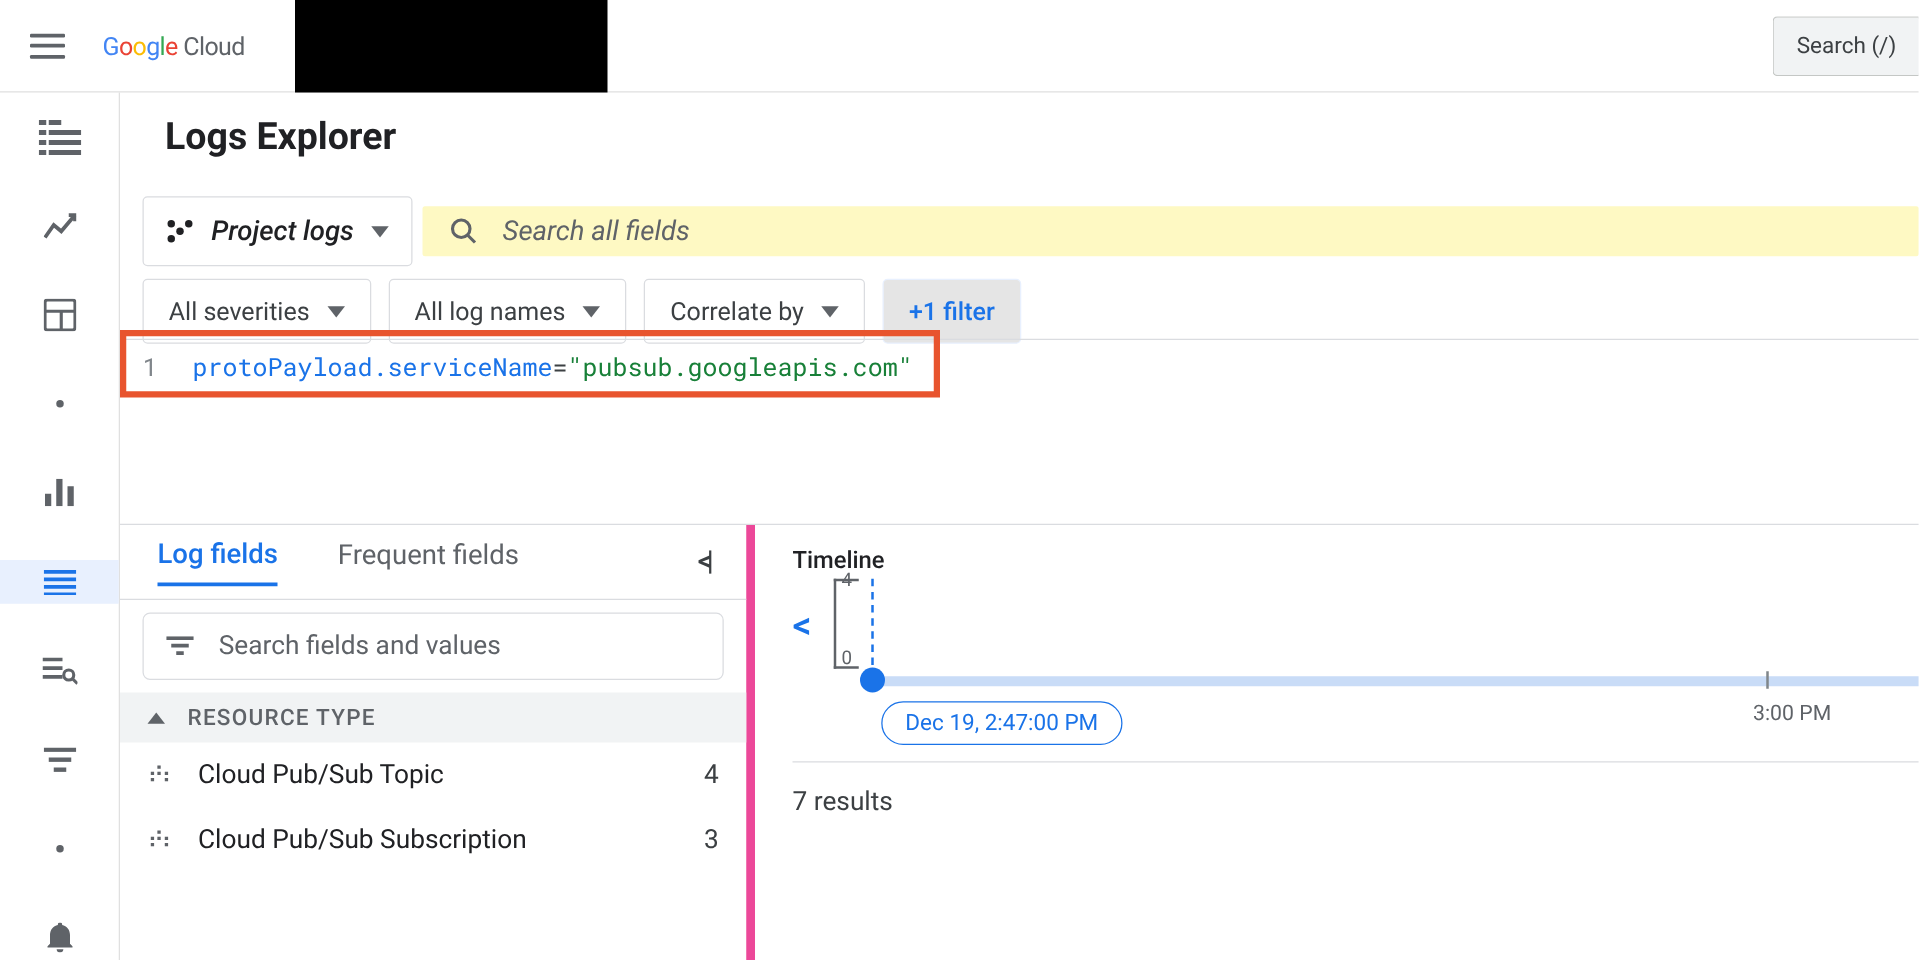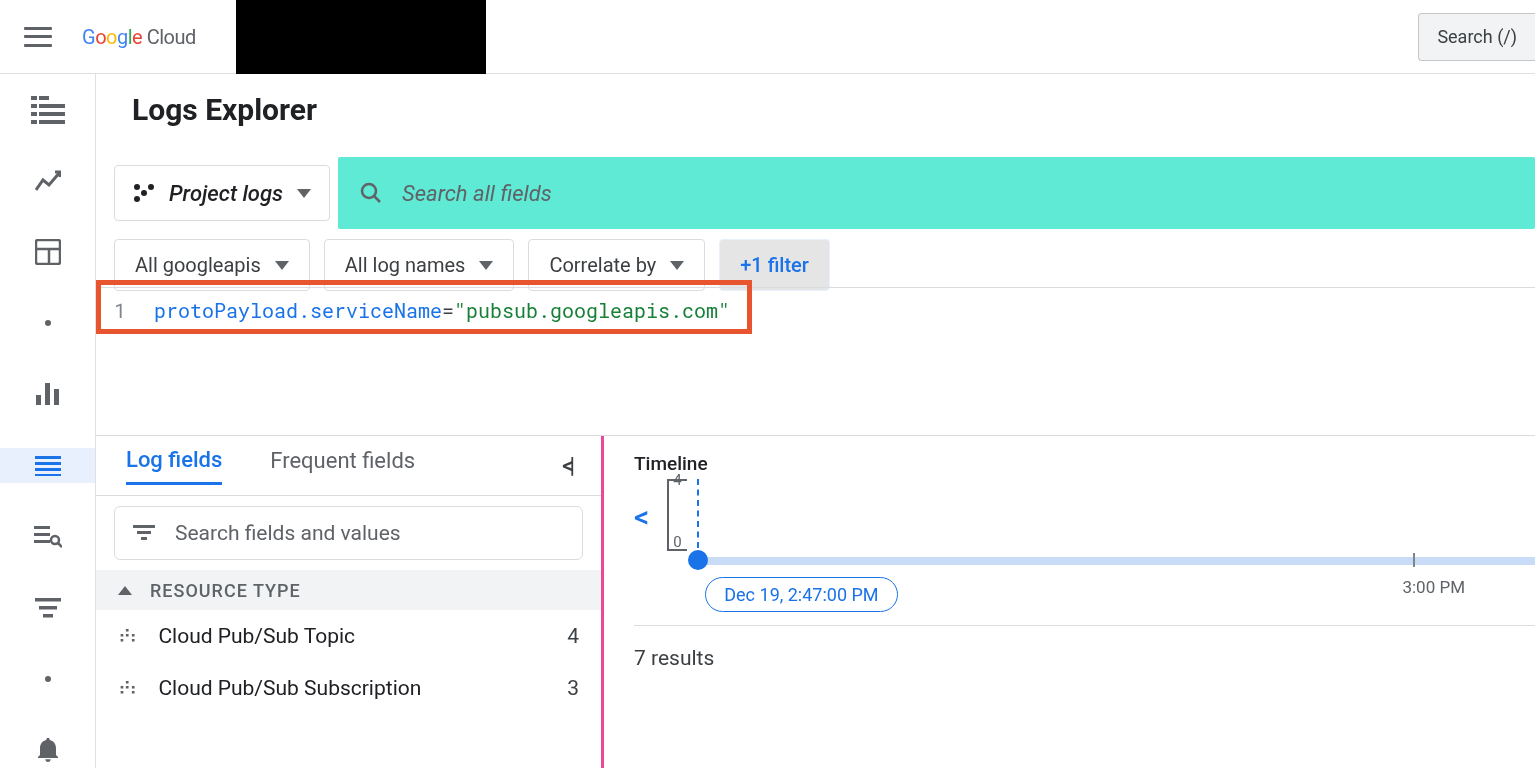--- a/index.html
+++ b/index.html
@@ -21,35 +21,35 @@
   .leftnav .navitem { width: 100%; height: 48px; display: flex; align-items: center; justify-content: center; cursor: pointer; color: #444; }
   .leftnav .navitem.active { background: #e8f0fe; color: #1a73e8; }
   .navdot { width: 6px; height: 6px; border-radius: 50%; background: #5f6368; }
 
   .main { flex: 1; display: flex; flex-direction: column; }
   .title-row { padding: 18px 0 30px 36px; }
   .page-title { font-size: 30px; font-weight: 700; color: #202124; }
 
   .controls-row { padding: 0 0 10px 18px; display: flex; align-items: center; gap: 8px; font-style: italic; }
   .project-logs { height: 56px; border: 1px solid #dadce0; border-radius: 4px; background: #fff; display: inline-flex; align-items: center; padding: 0 18px; font-size: 22px; font-weight: 500; cursor: pointer; gap: 14px; }
-  .search-all { flex: 1; height: 72px; background: #5eead4; display: flex; align-items: center; padding: 0 22px; font-size: 22px; color: #5f6368; gap: 20px; border-radius: 2px; }
+  .search-all { flex: 1; height: 40px; background: #fef9c3; display: flex; align-items: center; padding: 0 22px; font-size: 22px; color: #5f6368; gap: 20px; border-radius: 2px; }
 
   .filters-row { padding: 0 0 0 18px; display: flex; gap: 14px; }
   .chip { height: 52px; border: 1px solid #dadce0; border-radius: 4px; background: #fff; display: inline-flex; align-items: center; padding: 0 20px; font-size: 20px; color: #3c4043; cursor: pointer; gap: 14px; }
   .chip.accent { background: #e5e5e5; color: #1a73e8; border-color: #e8f0fe; font-weight: 500; }
 
   .query-zone { position: relative; margin: -4px 0 0 0; border-top: 1px solid #dadce0; }
   .query-highlight { position: absolute; left: 0; top: -8px; width: 656px; height: 54px; border: 5px solid #e8542e; background: transparent; z-index: 2; pointer-events: none; }
   .query-line { display: flex; align-items: center; height: 38px; font-family: 'Roboto Mono', Menlo, monospace; font-size: 20px; padding-top: 6px; }
   .lineno { width: 42px; text-align: right; padding-right: 12px; color: #80868b; background: #fff; }
   .qkey { color: #1a73e8; margin-left: 16px; } .qop { color: #3c4043; } .qval { color: #188038; }
   .query-spacer { height: 110px; border-bottom: 1px solid #dadce0; }
 
   .panels { display: flex; flex: 1; min-height: 0; }
-  .left-panel { width: 508px; border-right: 3px solid #ec4899; display: flex; flex-direction: column; }
+  .left-panel { width: 508px; border-right: 7px solid #ec4899; display: flex; flex-direction: column; }
   .tabs { display: flex; align-items: center; height: 60px; border-bottom: 1px solid #dadce0; padding: 0 30px; font-size: 22px; gap: 48px; }
   .tab { color: #5f6368; cursor: pointer; padding-bottom: 10px; }
   .tab.active { color: #1a73e8; font-weight: 500; border-bottom: 3px solid #1a73e8; }
   .collapse-ic { margin-left: auto; color: #3c4043; cursor: pointer; font-size: 22px; font-weight: 600; letter-spacing: -4px; }
   .fields-search-wrap { padding: 10px 18px; }
   .fields-search { height: 54px; border: 1px solid #dadce0; border-radius: 6px; display: flex; align-items: center; padding: 0 18px; gap: 20px; font-size: 21px; color: #5f6368; cursor: text; }
   .group-header { background: #f1f3f4; height: 40px; display: flex; align-items: center; padding: 0 22px; gap: 18px; font-size: 18px; letter-spacing: 1px; color: #5f6368; font-weight: 500; cursor: pointer; }
   .fieldrow { height: 52px; display: flex; align-items: center; padding: 0 22px; gap: 18px; font-size: 21px; cursor: pointer; }
   .fieldrow .dots { color: #5f6368; font-size: 18px; letter-spacing: -2px; }
   .fieldrow .label { flex: 1; }
@@ -174,21 +174,21 @@
         <svg width="22" height="22" viewBox="0 0 22 22" fill="none" stroke="#5f6368" stroke-width="2.5">
             <circle cx="9" cy="9" r="7"></circle>
             <path d="M14 14l6 6"></path>
           </svg>
         <span>Search all fields</span>
       </div>
     </div>
 
     <div class="filters-row">
       <div class="chip">
-          <span>All googleapis</span>
+          <span>All severities</span>
           <span class="caret-down"></span>
         </div>
       <div class="chip">
           <span>All log names</span>
           <span class="caret-down"></span>
         </div>
       <div class="chip">
           <span>Correlate by</span>
           <span class="caret-down"></span>
         </div>

